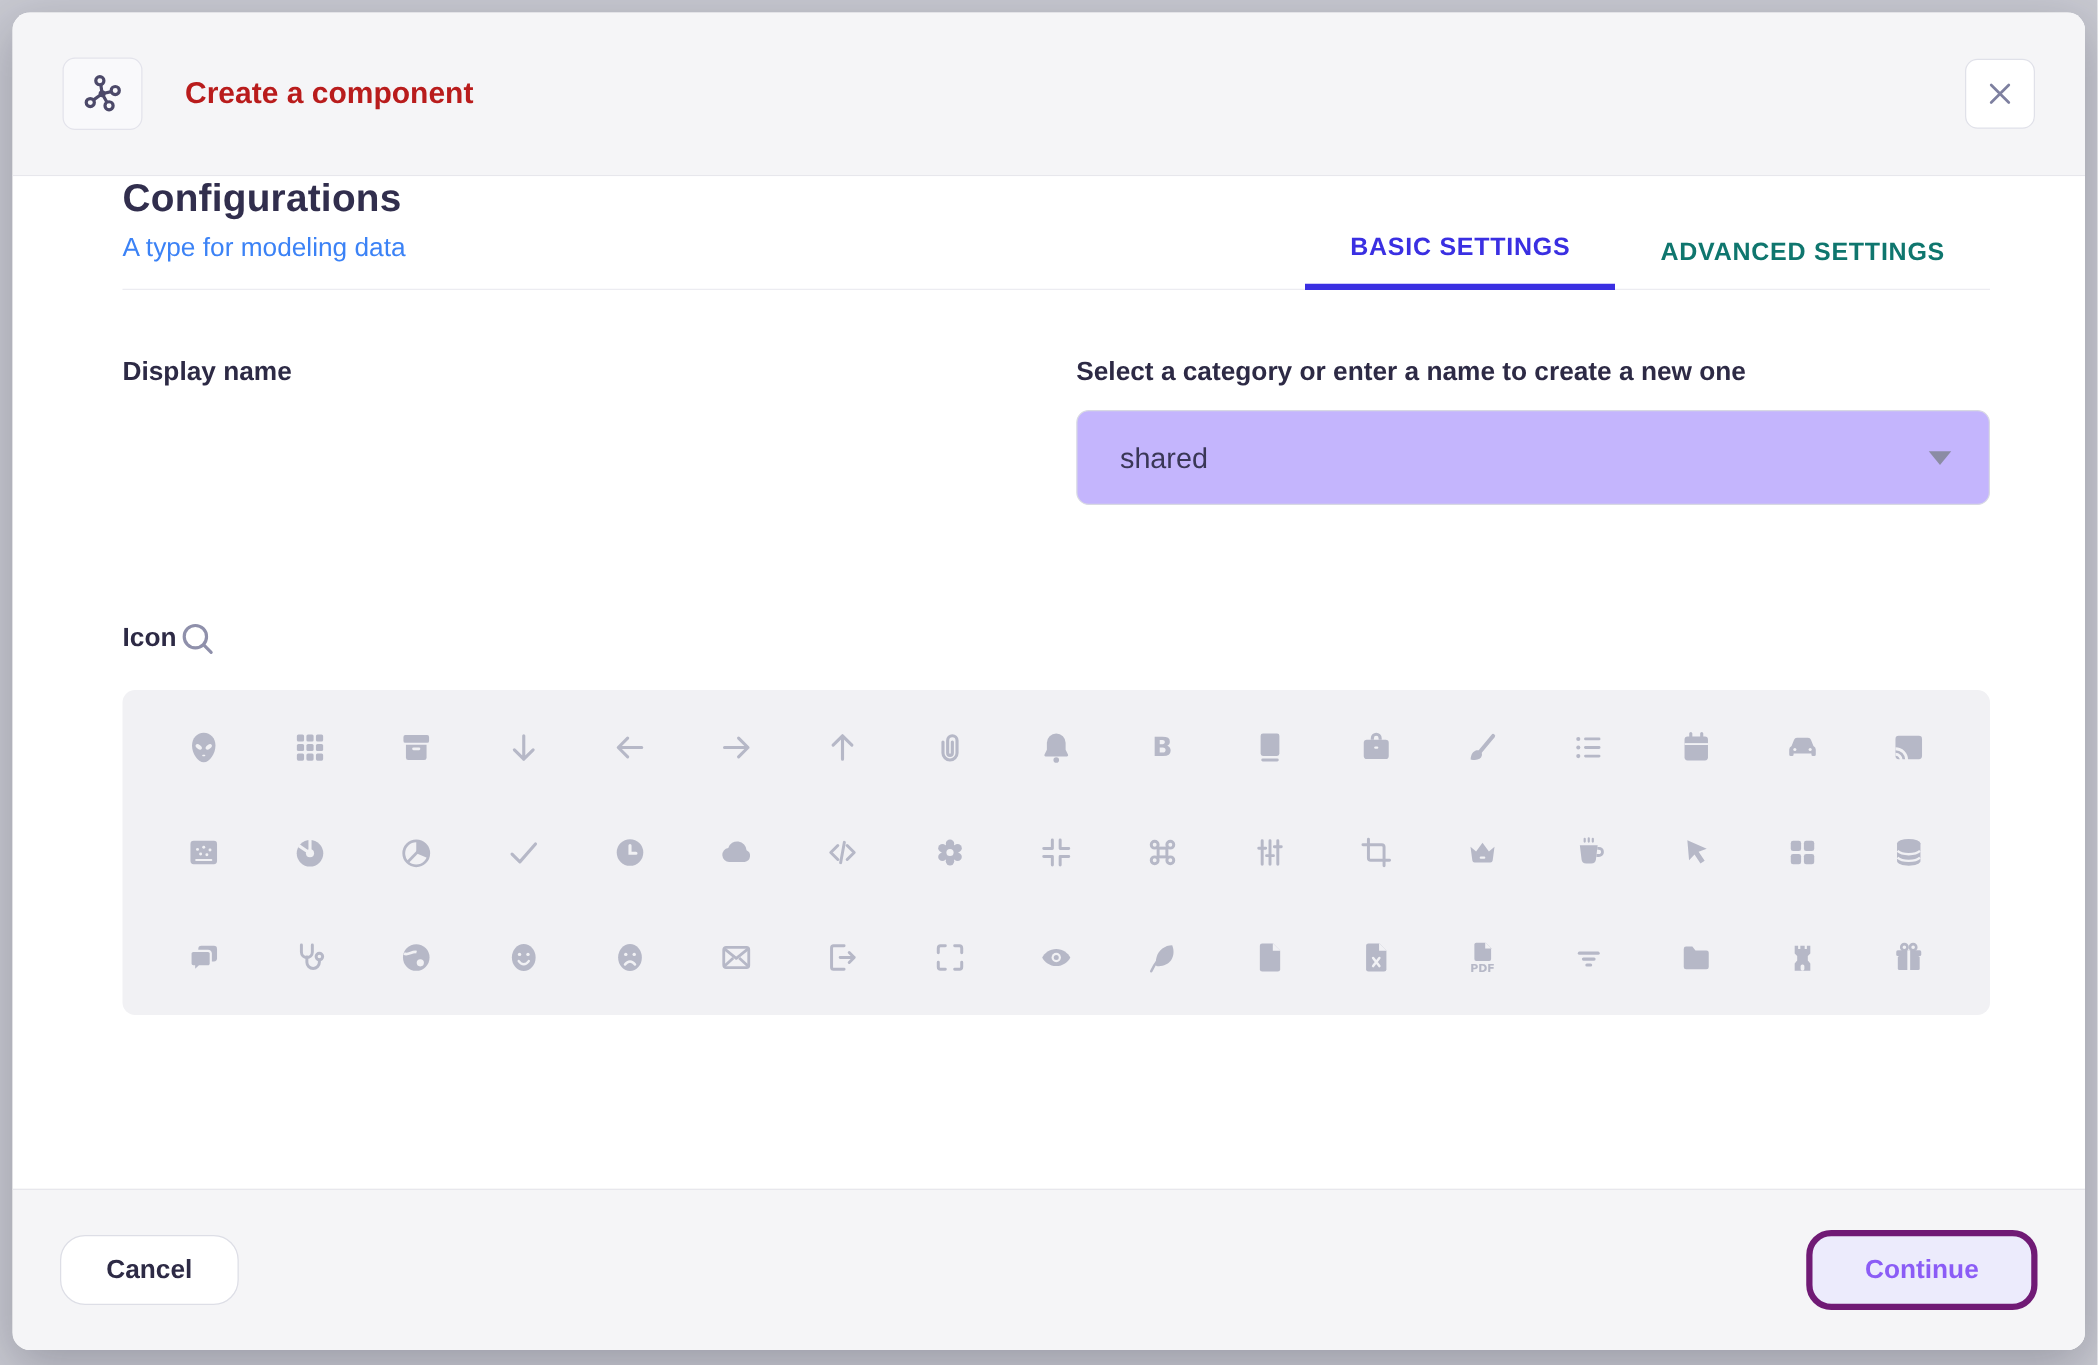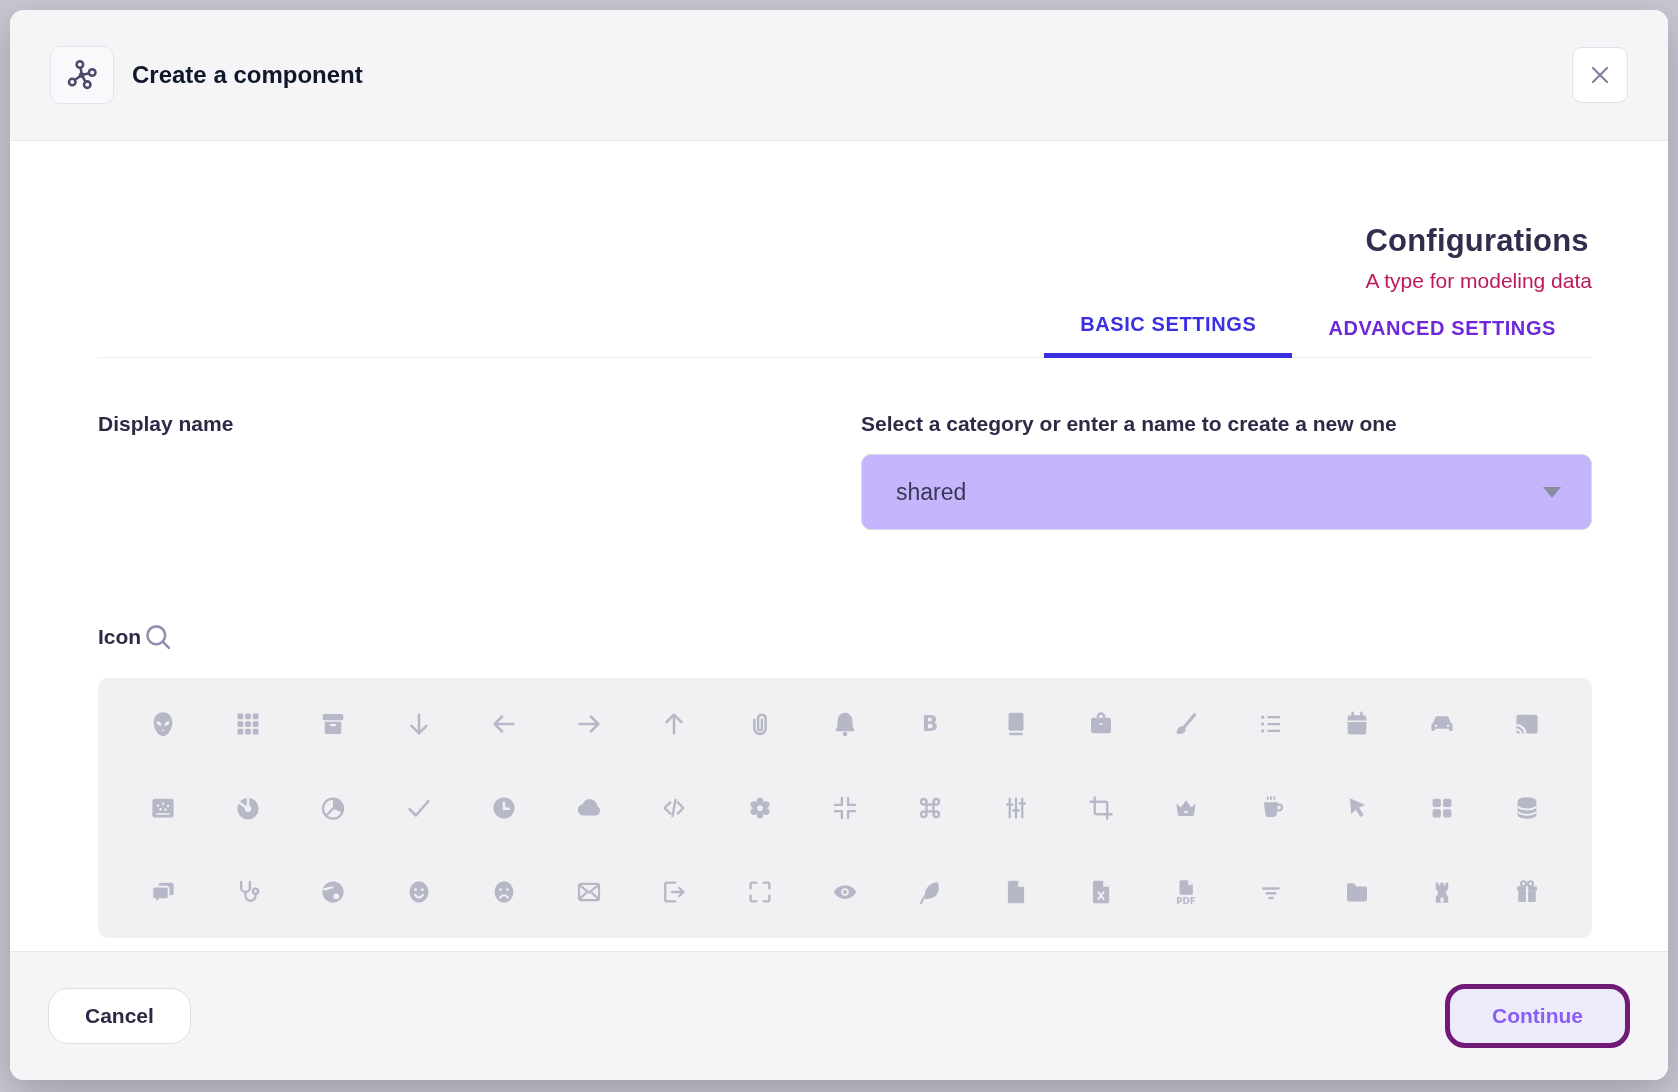--- a/index.html
+++ b/index.html
@@ -17,39 +17,38 @@
   }
   
   .modal-header{
     height:130px;flex:0 0 130px;background:#f5f5f7;border-bottom:1px solid #e7e7ec;
     display:flex;align-items:center;padding:0 40px;
   }
   .app-icon-box{
     width:62px;height:56px;border:1px solid #e3e3eb;border-radius:10px;background:#f9f9fb;
     display:flex;align-items:center;justify-content:center;flex:0 0 auto;
   }
-  .modal-title{font-size:24px;font-weight:700;color:#0f172a;margin-left:18px;}
+  .modal-title{font-size:24px;font-weight:700;color:#b91c1c;margin-left:34px;}
   .close-btn{
     margin-left:auto;width:56px;height:56px;background:#fff;border:1px solid #e0e1e9;
     border-radius:10px;display:flex;align-items:center;justify-content:center;cursor:pointer;padding:0;
   }
   
   .modal-body{flex:1 1 auto;background:#fff;padding:0 76px 0 88px;overflow:hidden;}
   .section-head{
-    margin-top:82px;display:flex;align-items:flex-end;justify-content:space-between;
+    display:flex;align-items:flex-end;justify-content:space-between;
     border-bottom:1px solid #ececf1;
-    flex-direction:column;
   }
   .headings{padding-bottom:20px;}
   .section-title{margin:0;font-size:31px;font-weight:700;color:#312e4d;letter-spacing:.2px;}
-  .section-subtitle{margin:10px 0 0;font-size:21px;color:#be185d;}
+  .section-subtitle{margin:10px 0 0;font-size:21px;color:#3b82f6;}
   .tabs{display:flex;align-items:flex-end;}
   .tab{
     padding:0 36px 17px;font-size:20px;font-weight:700;letter-spacing:.6px;
-    color:#6d28d9;background:none;border:none;cursor:pointer;white-space:nowrap;
+    color:#0f766e;background:none;border:none;cursor:pointer;white-space:nowrap;
     font-family:"Liberation Sans", sans-serif;
   }
   .tab.active{color:#3a2fe2;border-bottom:5px solid #3a2fe2;margin-bottom:-1px;}
   .form-row{display:flex;gap:32px;margin-top:54px;}
   .field{flex:1 1 0;min-width:0;}
   .field-label{display:block;font-size:21px;font-weight:700;color:#2d2a45;}
   .text-input{
     margin-top:18px;width:100%;box-sizing:border-box;height:76px;
     border:1px solid #d8d9e3;border-radius:10px;padding:0 34px;
     font-size:23px;color:#3a3756;background:#fff;outline:none;

